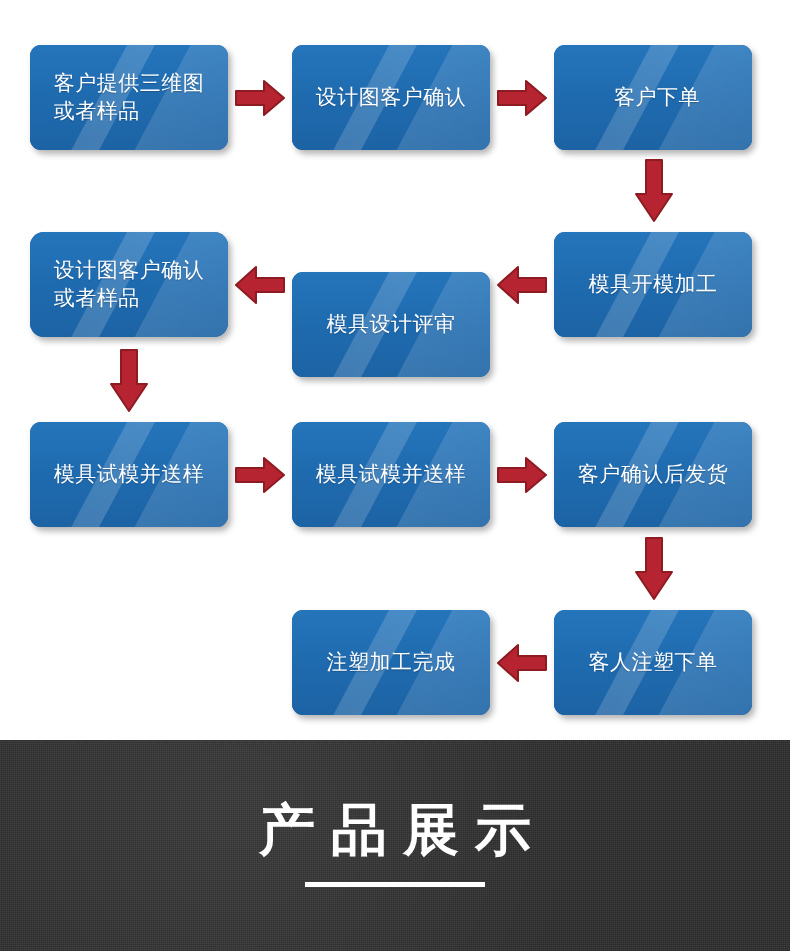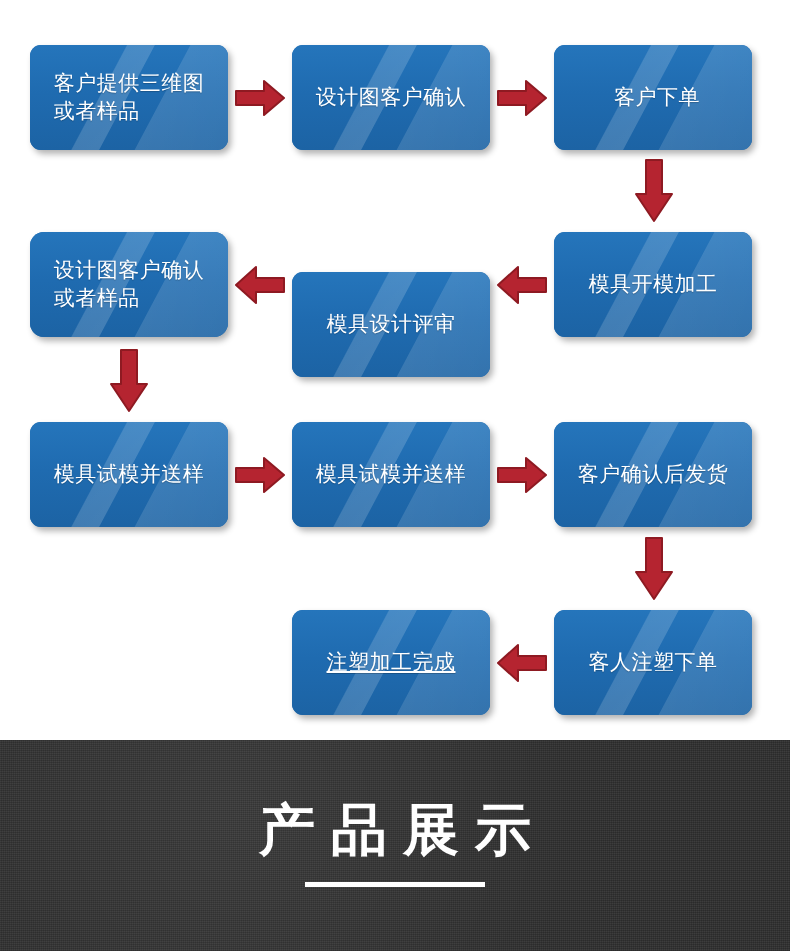--- a/index.html
+++ b/index.html
@@ -184,21 +184,21 @@
     <span class="gloss"></span>
     <span class="label">客户确认后发货</span>
   </div>
 
   <div class="arrow" style="left:633px;top:536px;">
     <svg width="42" height="66" viewBox="0 0 42 66">
       <path d="M13 2 L29 2 L29 36 L39 36 L21 63 L3 36 L13 36 Z" fill="#B52430" stroke="#8E1A22" stroke-width="2" stroke-linejoin="round"></path>
     </svg>
   </div>
 
-  <div class="node" style="left:292px;top:610px;text-decoration:underline;">
+  <div class="node" style="left:292px;top:610px;">
     <span class="gloss"></span>
     <span class="label">注塑加工完成</span>
   </div>
 
   <div class="arrow" style="left:496px;top:642px;">
     <svg width="52" height="42" viewBox="0 0 52 42">
       <path d="M50 14 L22 14 L22 3 L2 21 L22 39 L22 28 L50 28 Z" fill="#B52430" stroke="#8E1A22" stroke-width="2" stroke-linejoin="round"></path>
     </svg>
   </div>
 

